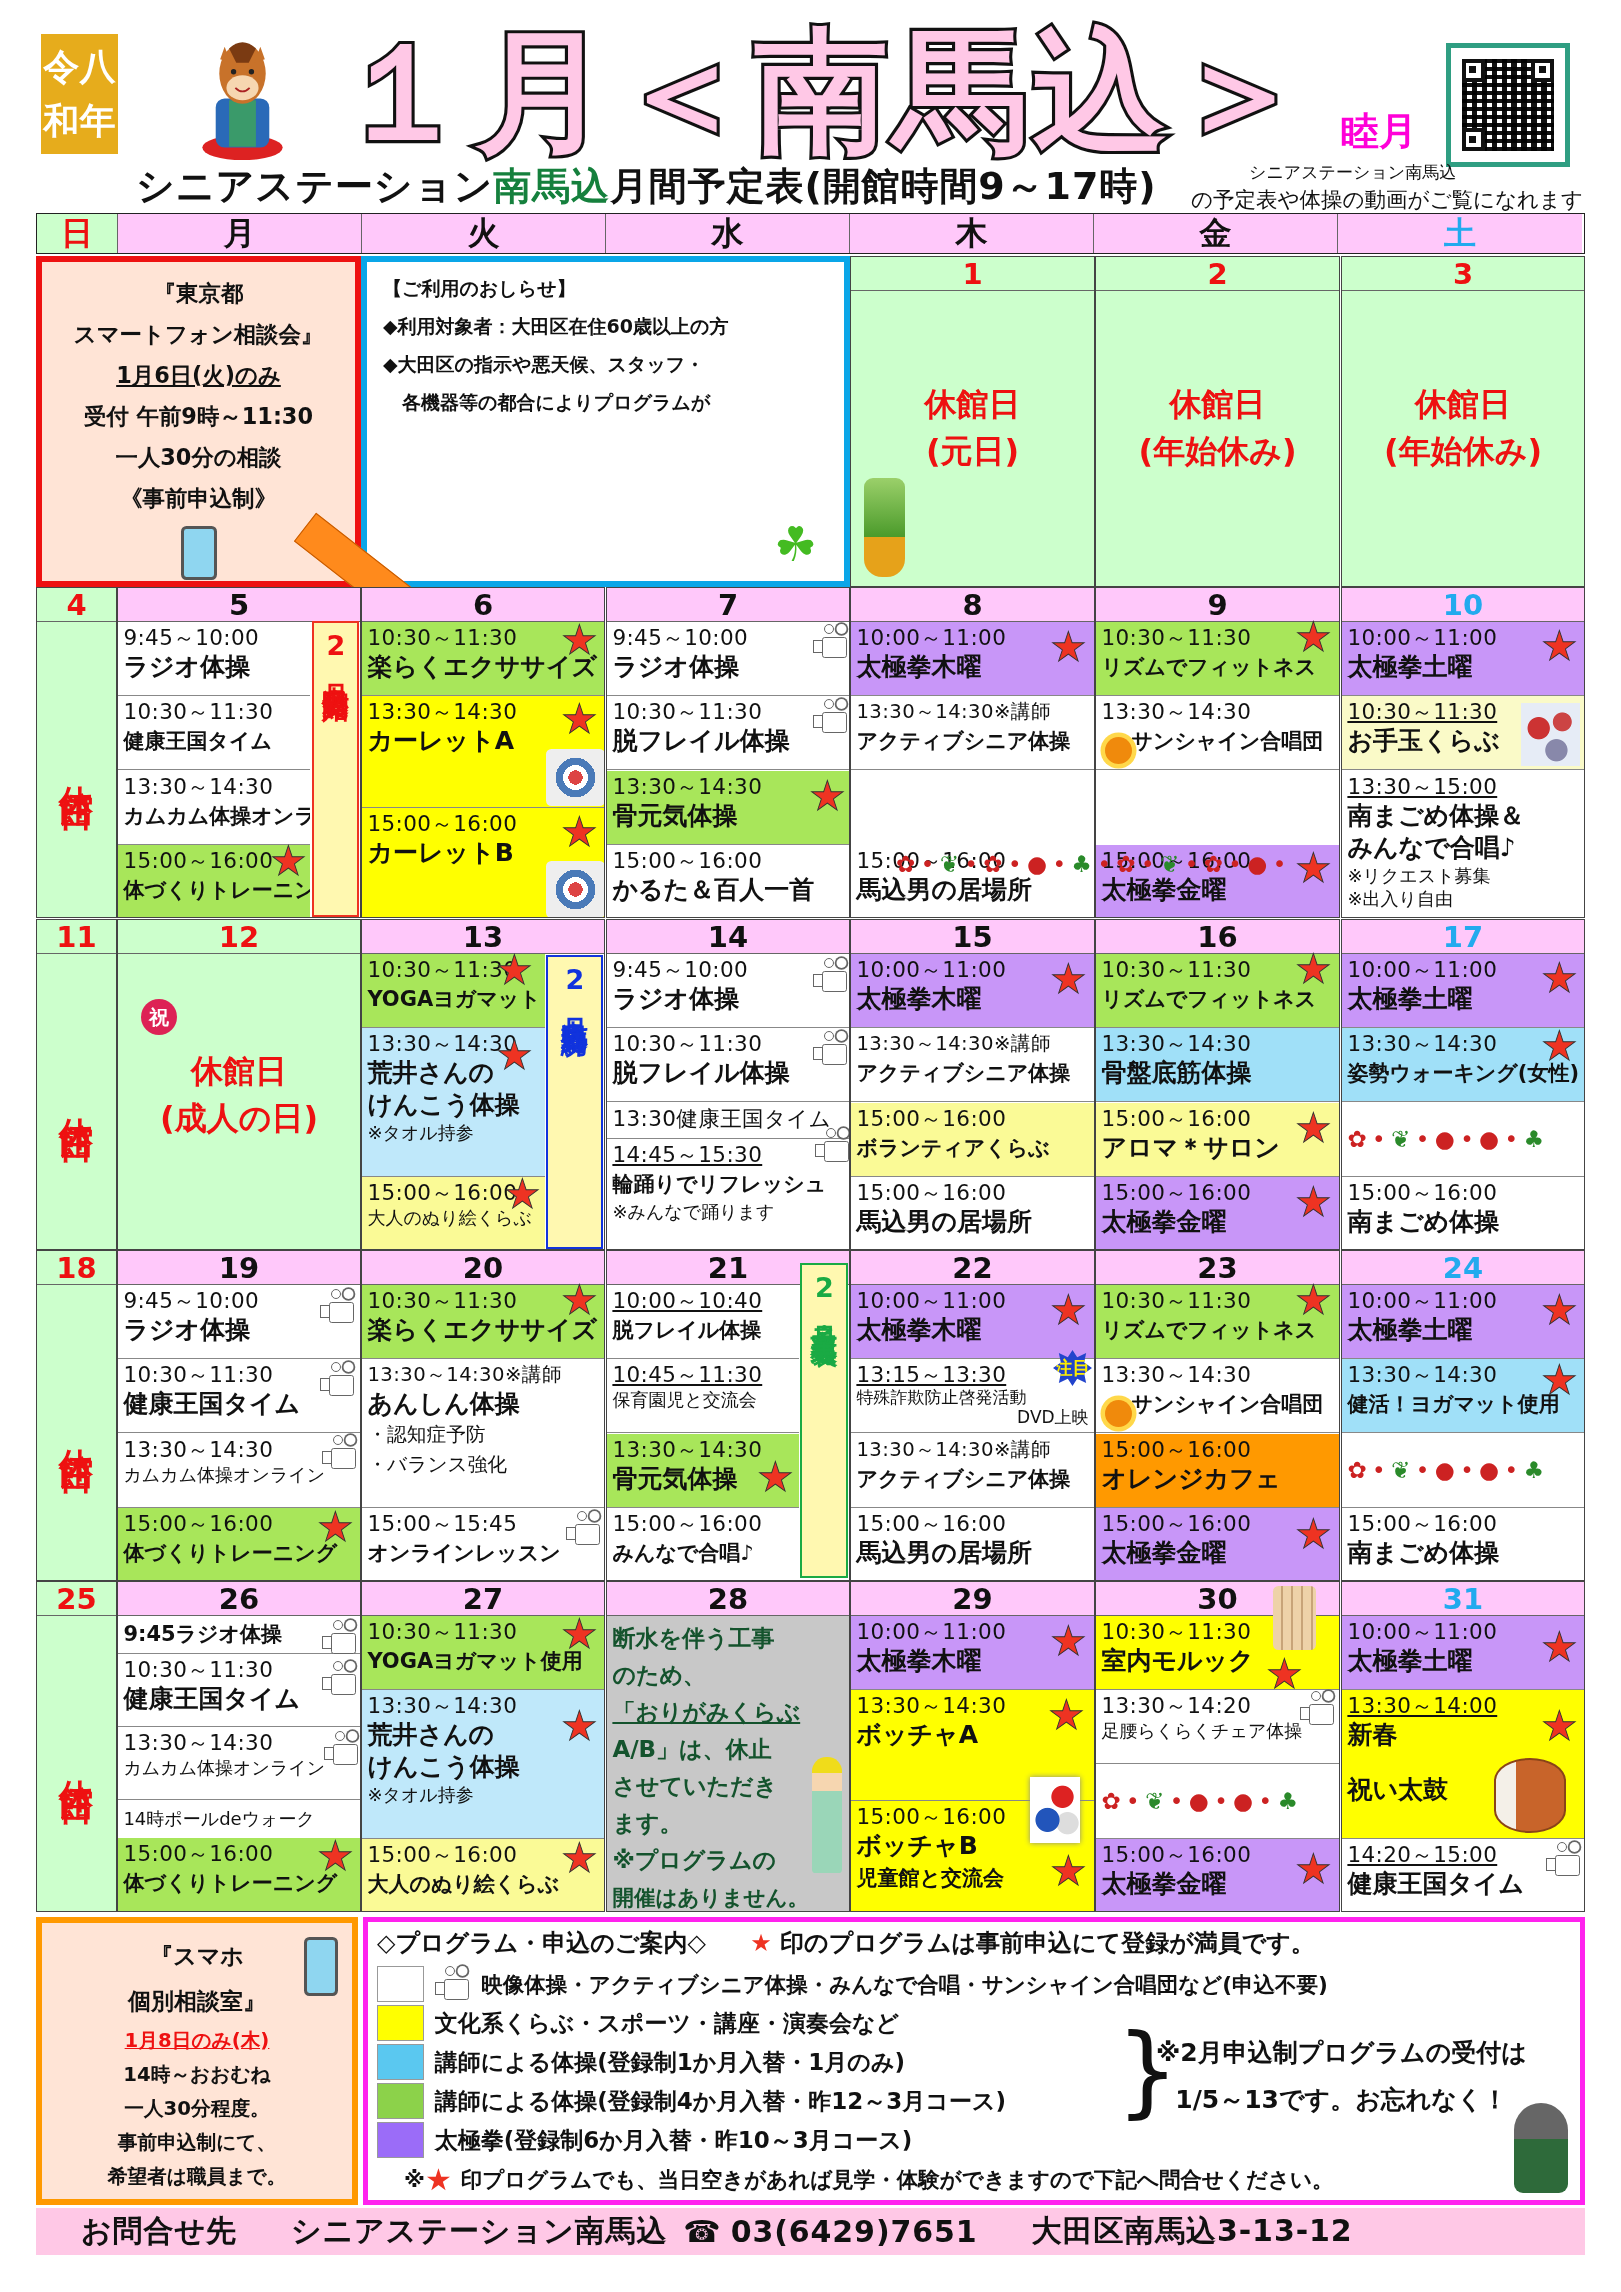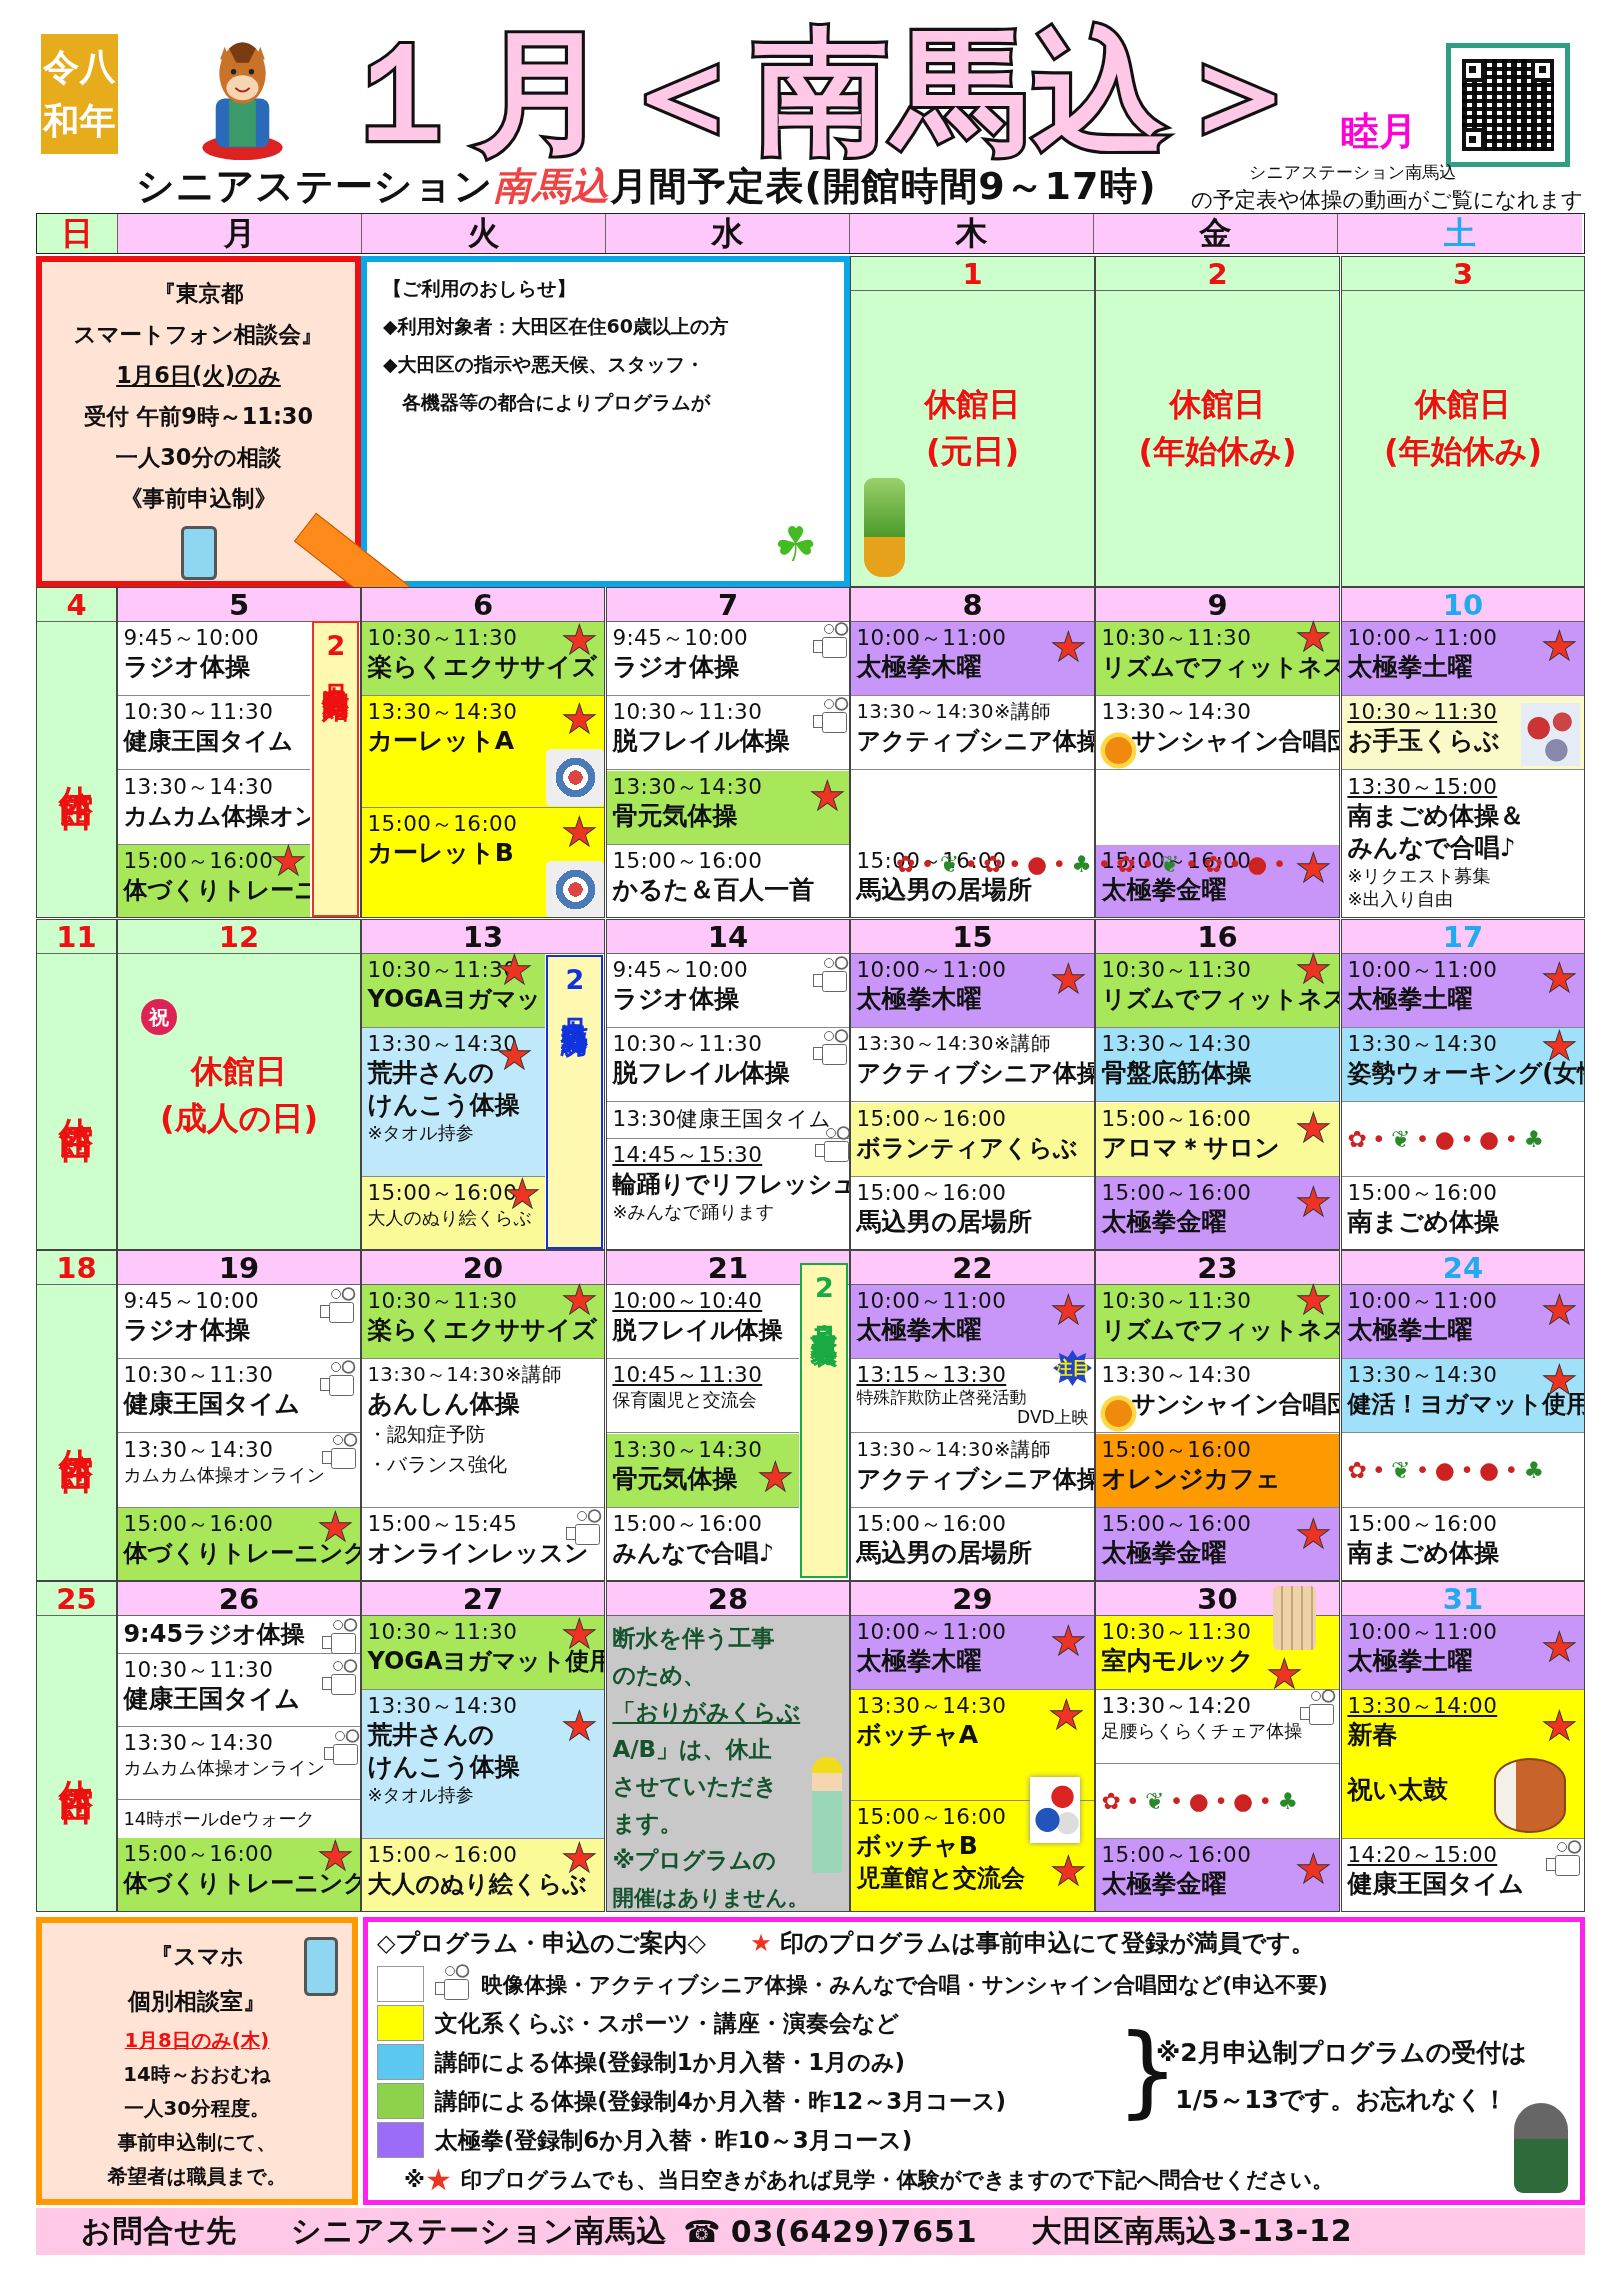--- a/index.html
+++ b/index.html
@@ -10,42 +10,42 @@
   .horse { left: 193px; top: 36px; width: 99px; height: 125px; }
   .title { left: 336px; top: 16px; height: 152px; font-size: 134px; font-weight: bold; color: #ffc8e6; -webkit-text-stroke: 6.3px #111; paint-order: stroke fill; letter-spacing: 5.4px; white-space: nowrap; line-height: 152px; }
   .mutsuki { left: 1341px; top: 106px; font-size: 38px; font-weight: bold; color: #ff00d8; }
   .qr { left: 1446px; top: 43px; width: 124px; height: 124px; border: 5.4px solid #2f9e82; background: #fff; padding: 10.7px; }
   .qr-inner { width: 100%; height: 100%; background:
       repeating-linear-gradient(90deg, #111 0 5.4px, #fff 5.4px 9.9px),
       repeating-linear-gradient(0deg, #111 0 4.5px, #fff 4.5px 8px); background-blend-mode: multiply; position: relative; }
   .qr-corner { position: absolute; width: 23px; height: 23px; border: 4.5px solid #111; background: #fff; }
   .qr-corner::after { content:""; position: absolute; left: 3.6px; top: 3.6px; width: 7.2px; height: 7.2px; background: #111; }
   .subtitle { left: 136px; top: 161px; font-size: 38px; font-weight: bold; white-space: nowrap; letter-spacing: 0.9px; }
-  .subtitle .orange { color: #ef4444; font-style: italic; }
+  .subtitle .orange { color: #15803d; }
   .qr-caption1 { left: 1249px; top: 161px; font-size: 17px; white-space: nowrap; }
   .qr-caption2 { left: 1191px; top: 185px; font-size: 21.5px; white-space: nowrap; }
 
   
   .cal { left: 36px; top: 213px; width: 1549px; height: 1697px; }
   .wd-row { position: absolute; left: 0; top: 0; width: 1549px; height: 41px; display: flex; border: 1.8px solid #222; }
   .wd { height: 100%; display: flex; align-items: center; justify-content: center; font-size: 32px; font-weight: bold; background: #ffc8fa; border-right: 0.9px solid #666; }
   .wd.sun { width: 81px; background: #ccffcc; color: #ee1111; }
   .wd.n { width: 244px; }
   .wd.sat { color: #22aaee; border-right: none; }
 
   .cell { position: absolute; border: 0.9px solid #444; overflow: hidden; }
   .dnum { height: 34px; display: flex; align-items: center; justify-content: center; font-size: 29px; font-weight: bold; background: #ffc8fa; border-bottom: 0.9px solid #666; }
   .dnum.sun { background: #ccffcc; color: #ee1111; }
   .dnum.red { color: #ee1111; background: #ccffcc; }
   .dnum.sat { color: #22aaee; }
   .slot { position: absolute; left: 0; right: 0; border-bottom: 0.9px solid #888; padding: 1.8px 5.4px; overflow: hidden; }
   .slot .t { font-size: 21.5px; letter-spacing: 0.4px; line-height: 27px; white-space: nowrap; }
   .slot .t.u { text-decoration: underline; }
   .slot .n { font-size: 25px; font-weight: bold; line-height: 32px; white-space: nowrap; }
-  .slot .n.sm { font-size: 24px; }
+  .slot .n.sm { font-size: 21px; }
   .slot .note { font-size: 18px; line-height: 23px; white-space: nowrap; }
   .bg-white { background: #ffffff; }
   .bg-green { background: #a8e65a; }
   .bg-yellow { background: #ffff00; }
   .bg-lyellow { background: #fafa96; }
   .bg-cream { background: #fafac8; }
   .bg-blue { background: #bfe8fa; }
   .bg-sky { background: #a0e0f8; }
   .bg-purple { background: #c896f8; }
   .bg-orange { background: #ff9900; }

